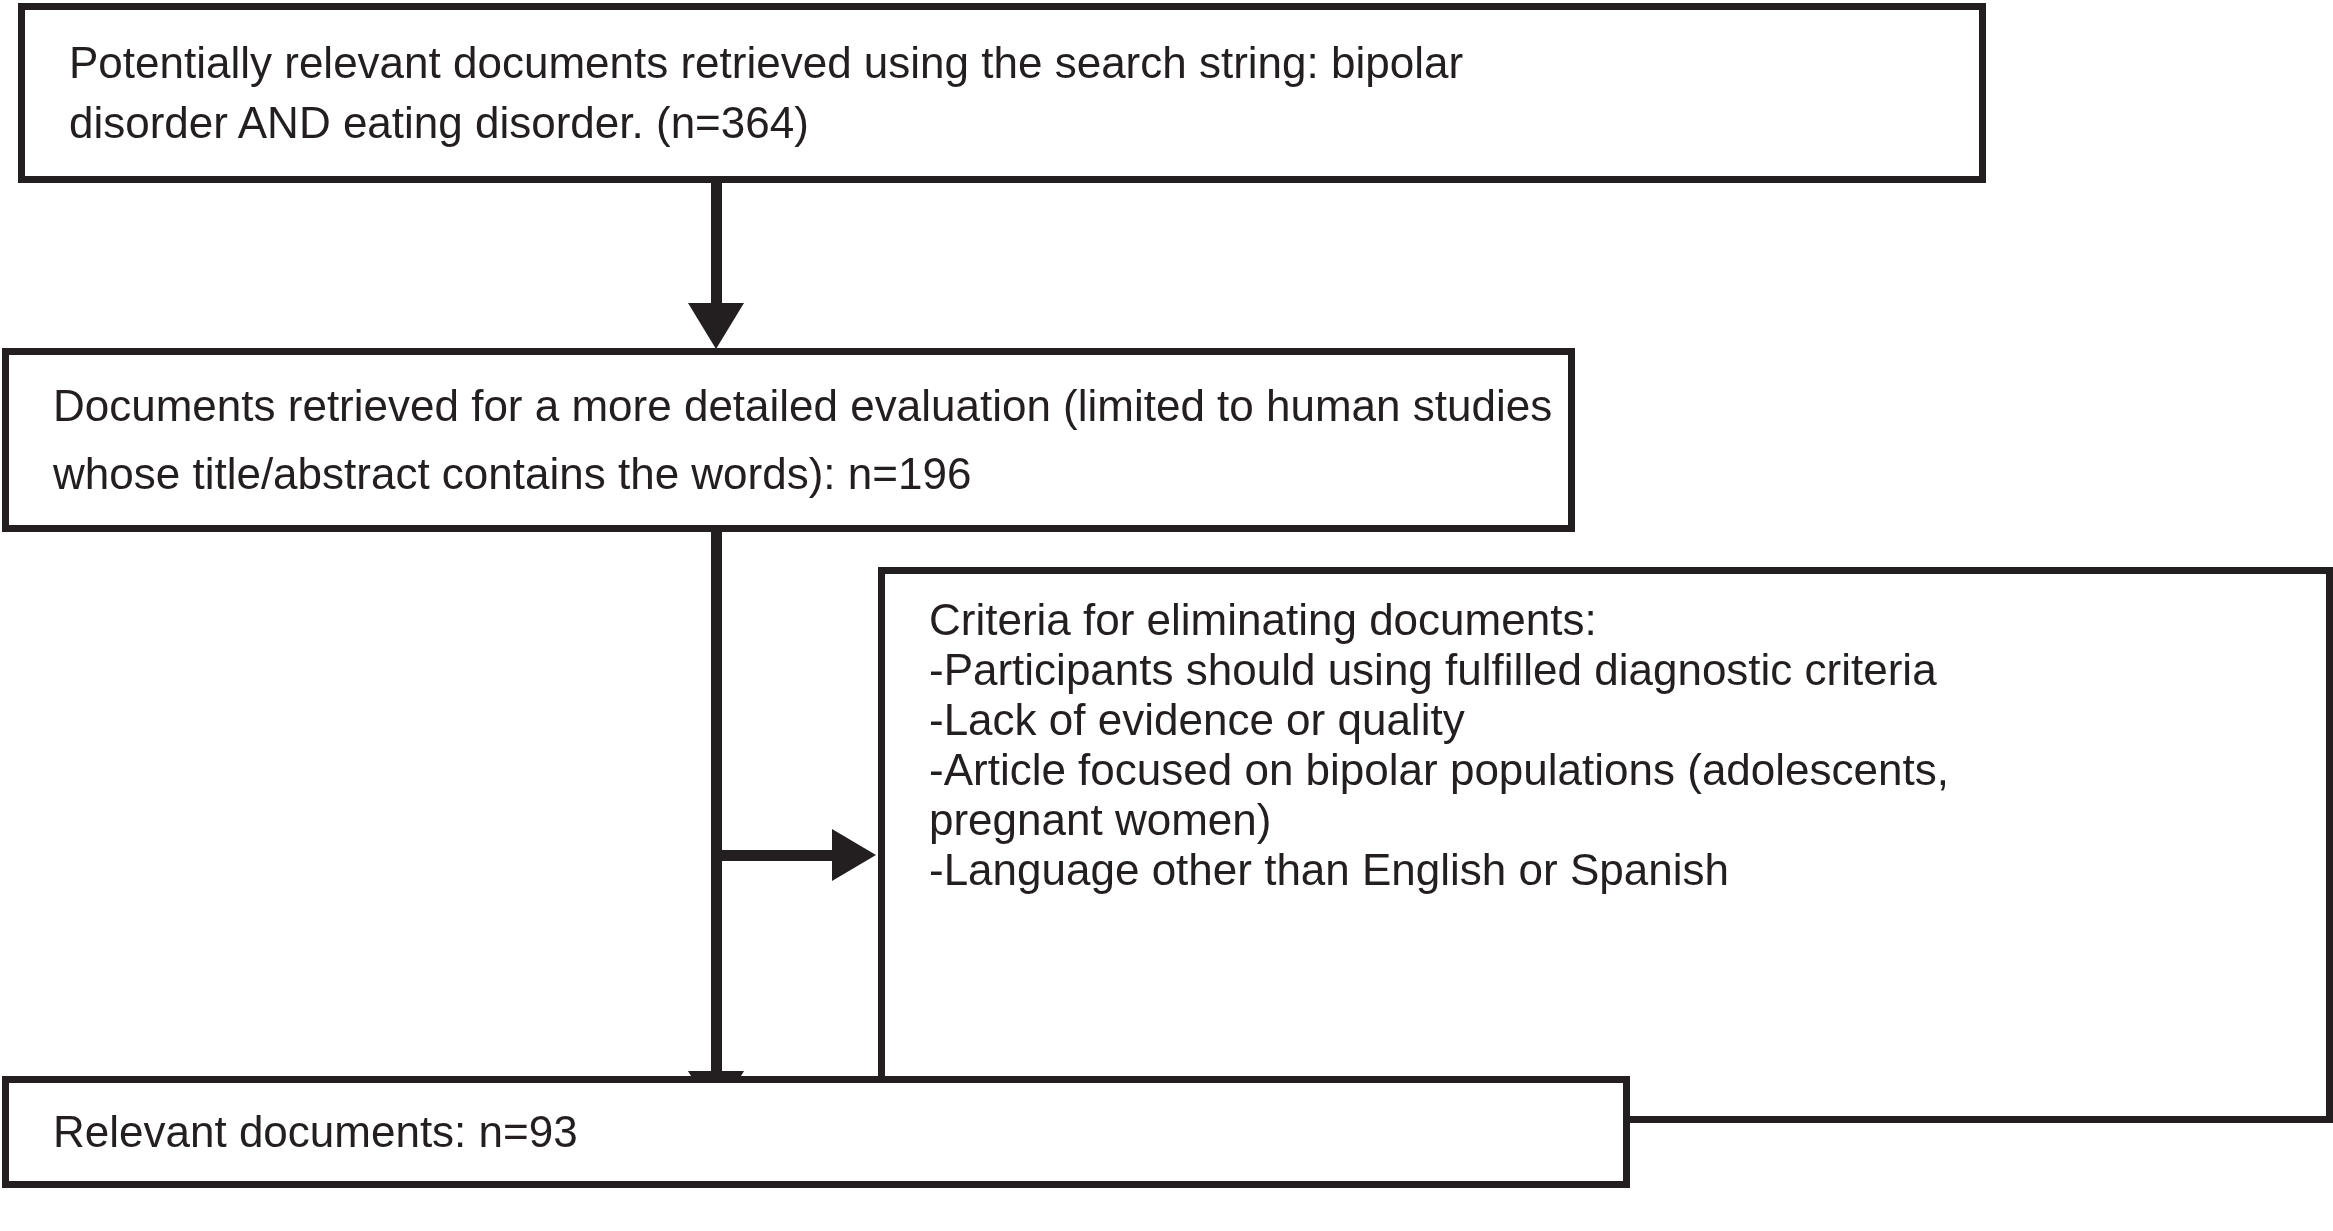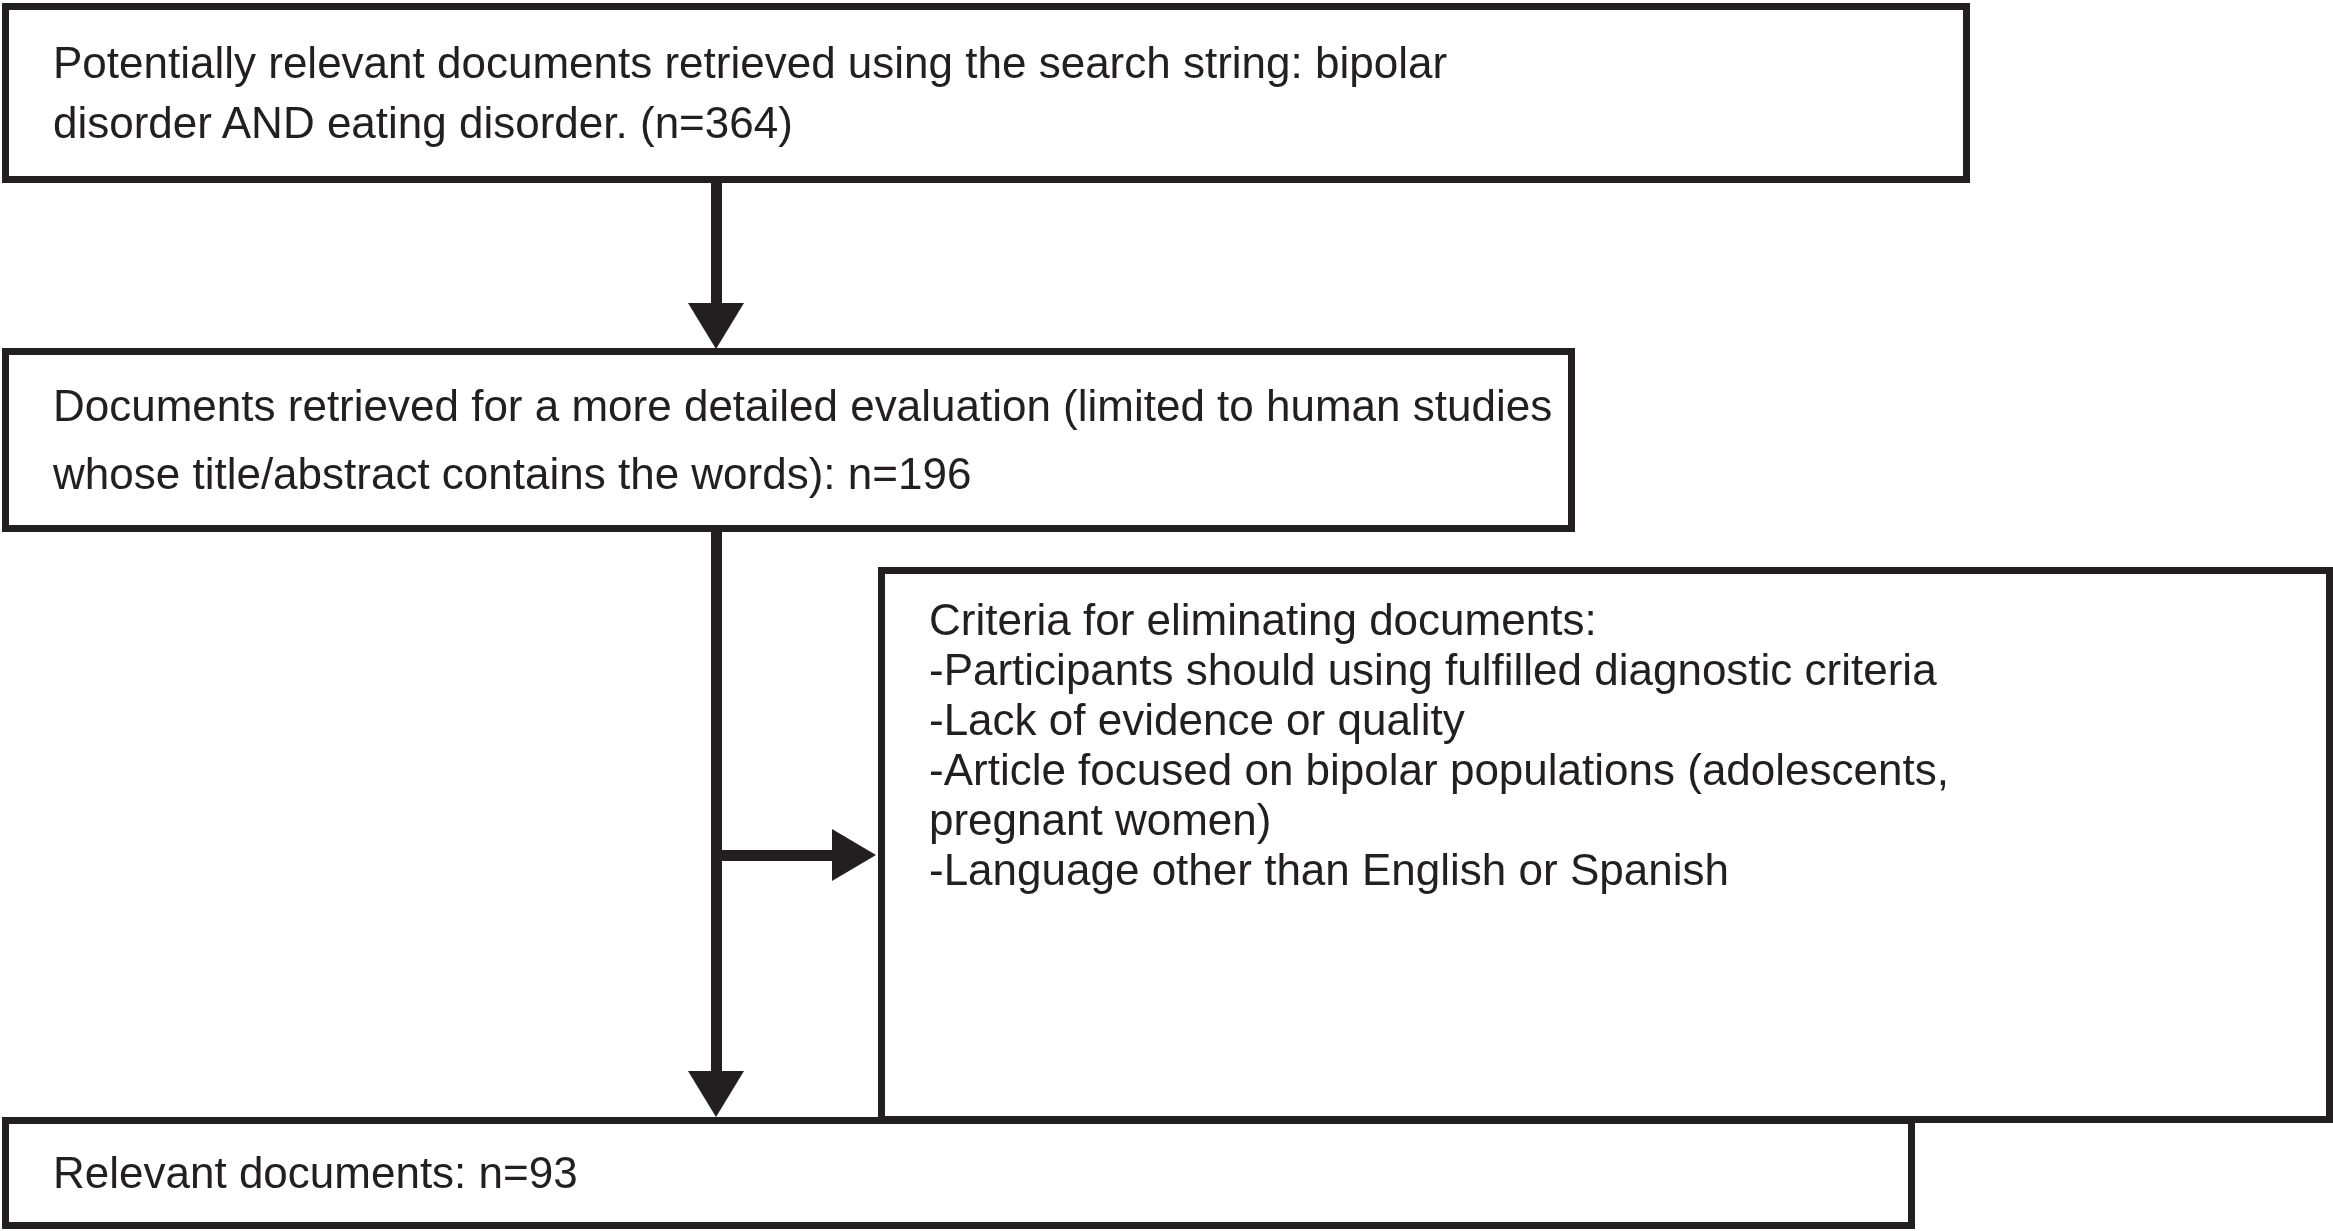--- a/index.html
+++ b/index.html
@@ -28,21 +28,21 @@
     justify-content: center;
   }
   .node .line {
     font-size: 44px;
     line-height: 1.0;
     color: #231f20;
     white-space: pre;
   }
   
   #node-search {
-    left: 2px;
+    left: 18px;
     top: 3px;
     width: 1968px;
     height: 180px;
     padding-left: 44px;
   }
   #node-search .line { margin: 8px 0; }
 
   
   #node-evaluation {
     left: 2px;
@@ -61,22 +61,22 @@
     height: 556px;
     padding-left: 44px;
     justify-content: flex-start;
     padding-top: 24px;
   }
   #node-criteria .line { margin: 0 0 6px 0; }
 
   
   #node-relevant {
     left: 2px;
-    top: 1117px;
-    width: 1913px;
+    top: 1076px;
+    width: 1628px;
     height: 112px;
     padding-left: 44px;
   }
 
   
   .conn {
     position: absolute;
   }
   .vline {
     background: #231f20;

